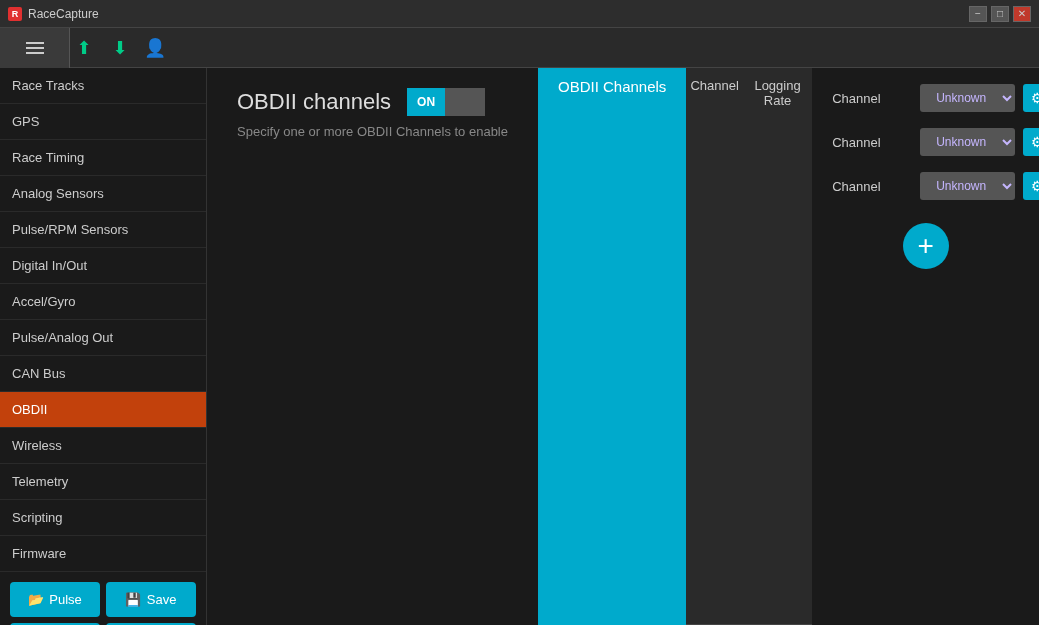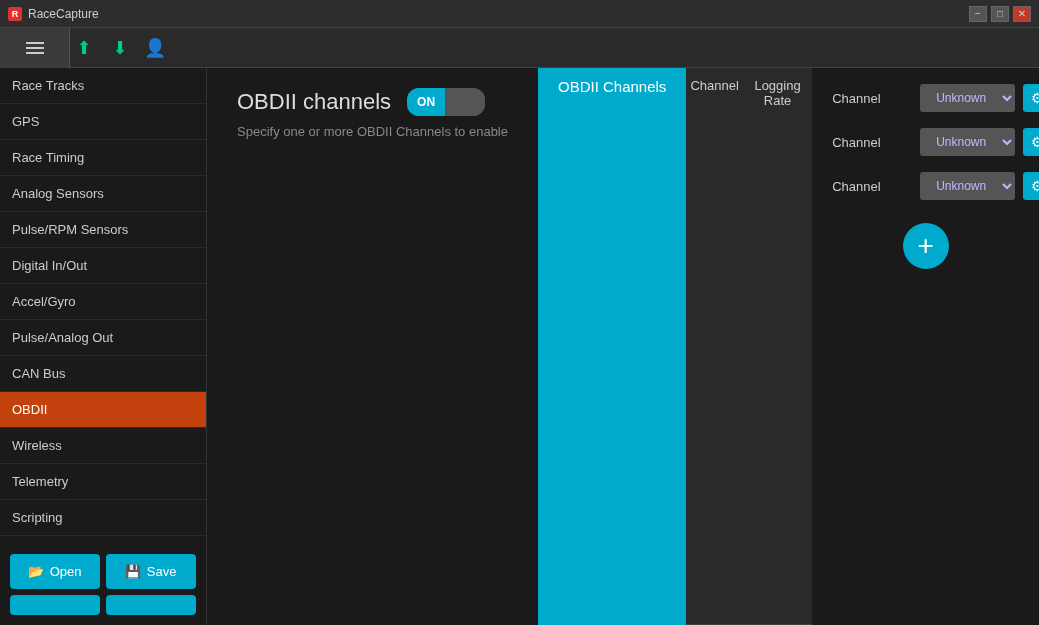--- a/index.html
+++ b/index.html
@@ -187,21 +187,21 @@
       gap: 16px;
     }
     .obdii-title {
       font-size: 22px;
       color: #ddd;
     }
     .toggle-switch {
       display: flex;
       align-items: center;
       background: #555;
-      border-radius: 12px;
+      border-radius: 0;
       overflow: hidden;
       height: 28px;
     }
     .toggle-on {
       background: #00aacc;
       color: white;
       padding: 0 10px;
       height: 100%;
       display: flex;
       align-items: center;
@@ -410,27 +410,30 @@
     </div>
     <div class="sidebar-item">
       <span>Wireless</span>
     </div>
     <div class="sidebar-item">
       <span>Telemetry</span>
     </div>
     <div class="sidebar-item">
       <span>Scripting</span>
     </div>
+    <div class="sidebar-item">
+      <span>Firmware</span>
+    </div>
 
     <div style="flex:1;"></div>
 
     <div class="sidebar-bottom">
       <button class="action-btn">
         <span>📂</span>
-        <span>Open</span>
+        <span>Pulse</span>
       </button>
       <button class="action-btn">
         <span>💾</span>
         <span>Save</span>
       </button>
       <button class="action-btn">
         
         
       </button>
       <button class="action-btn">

